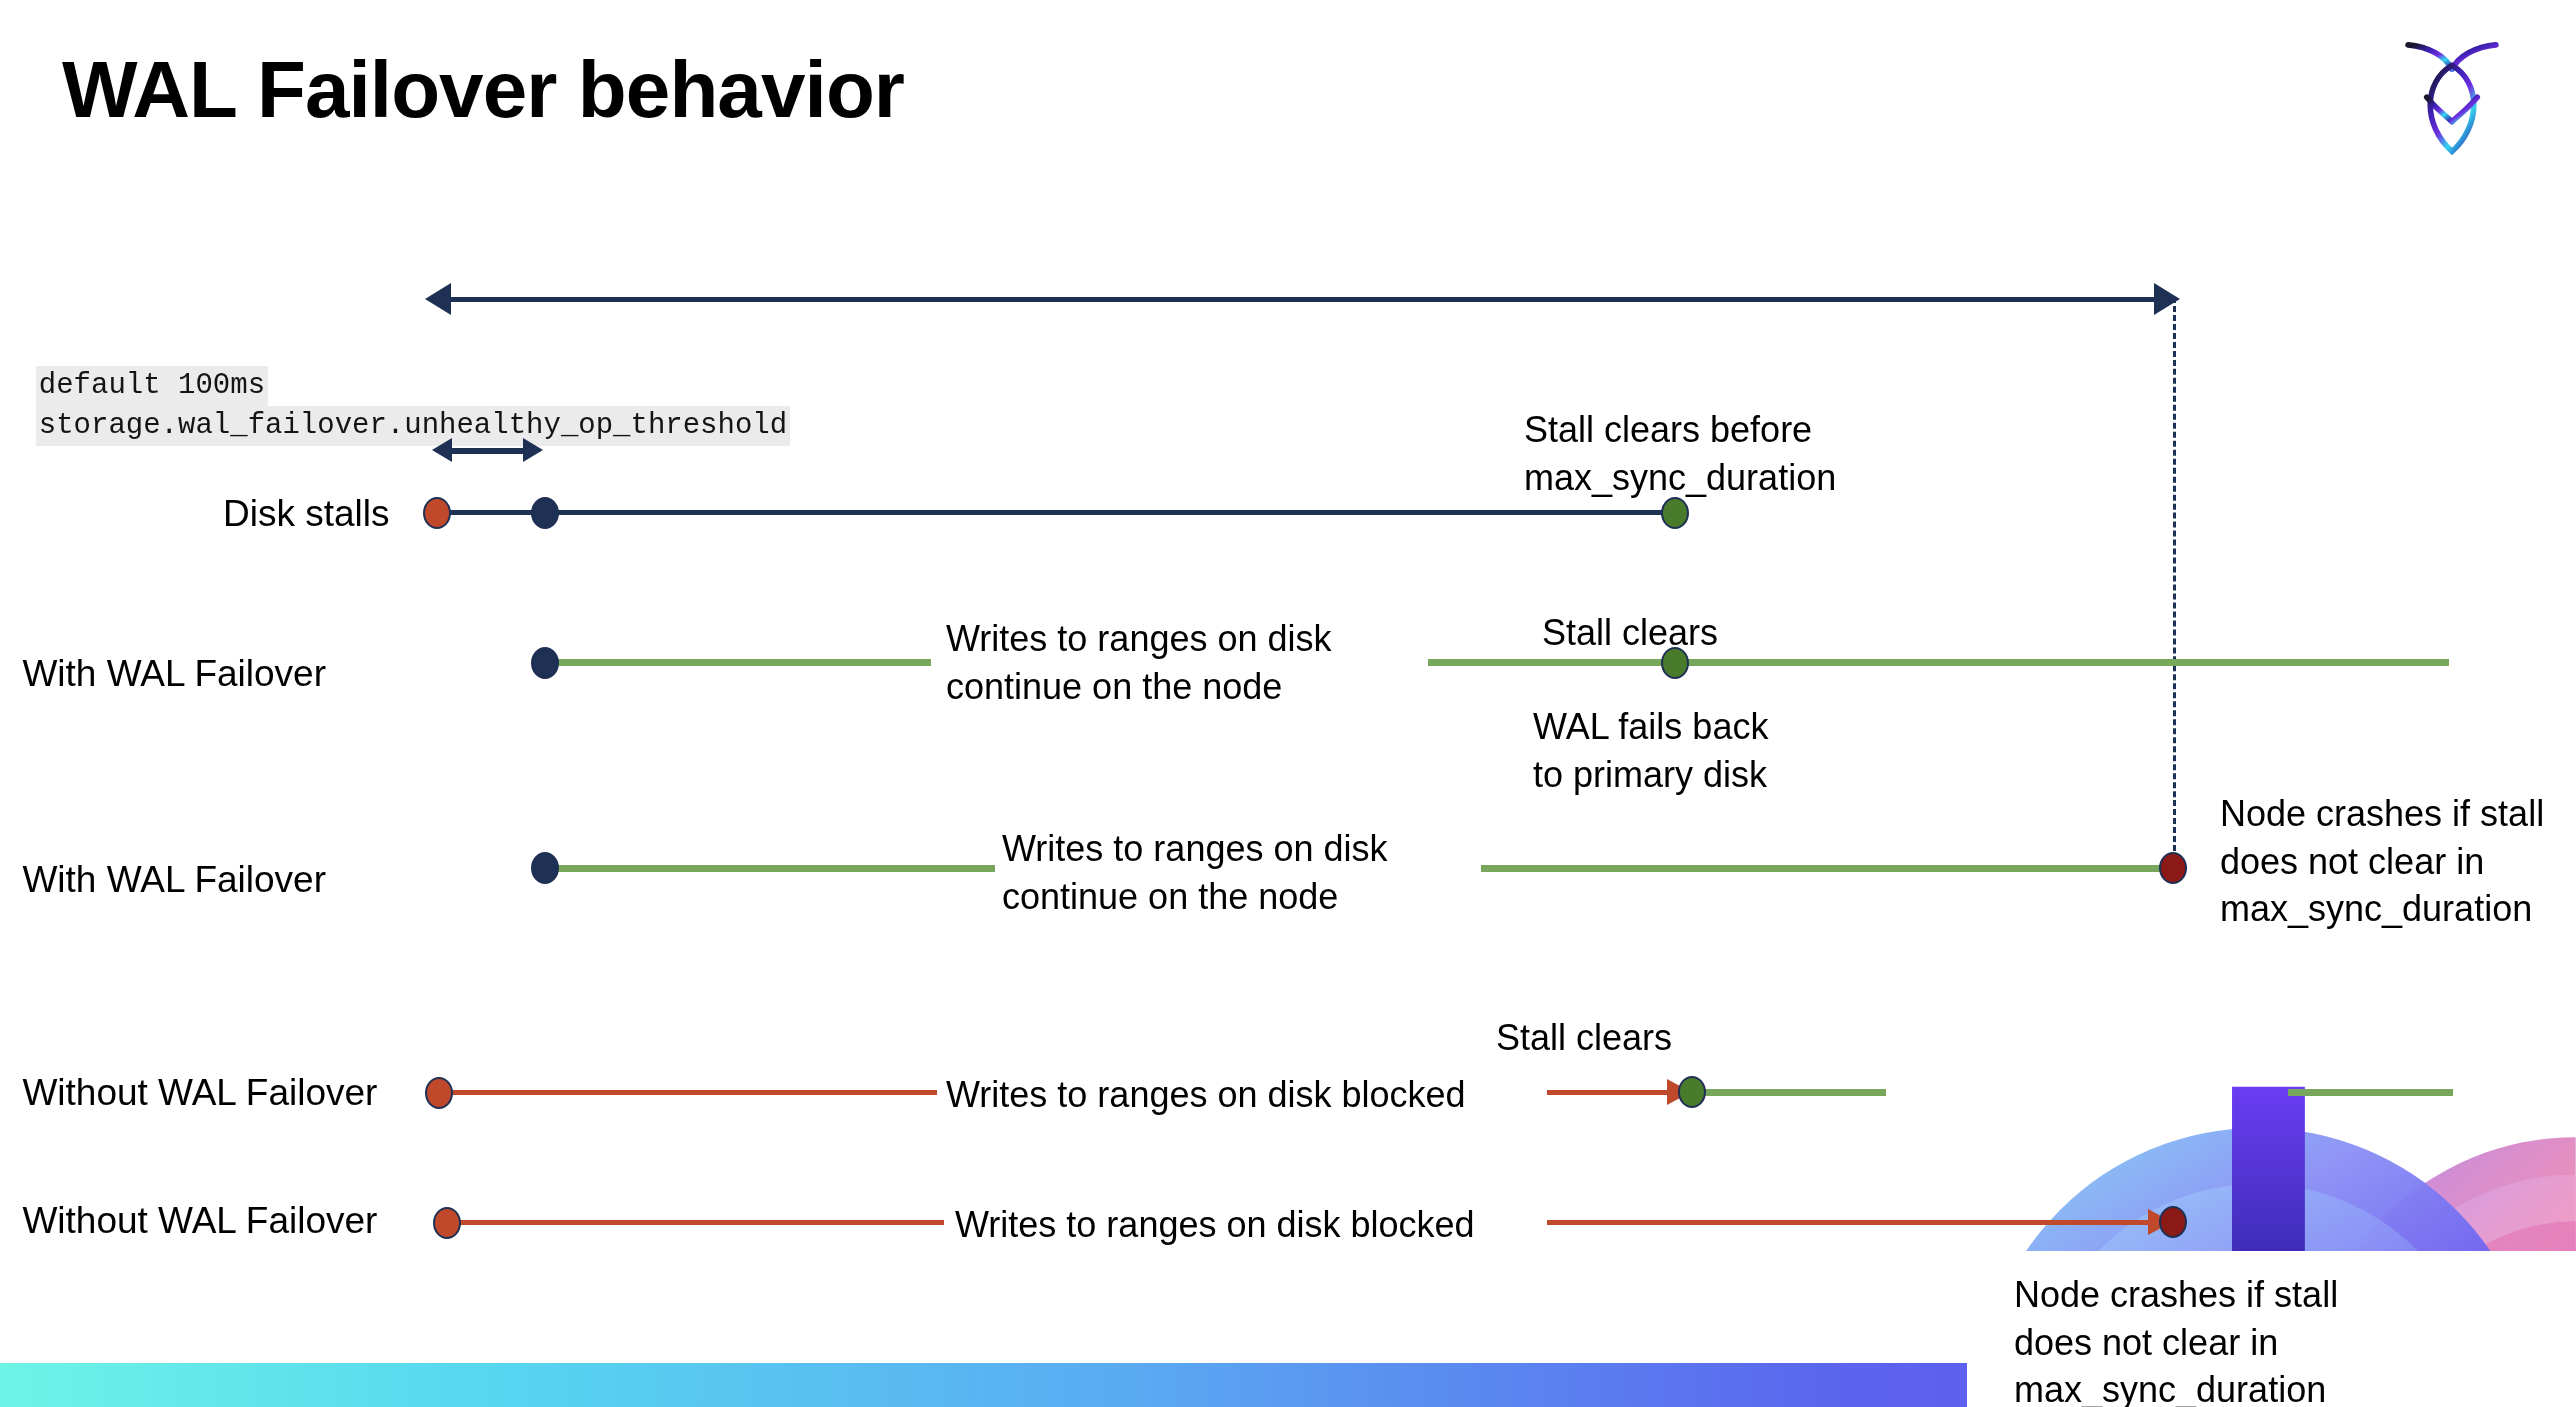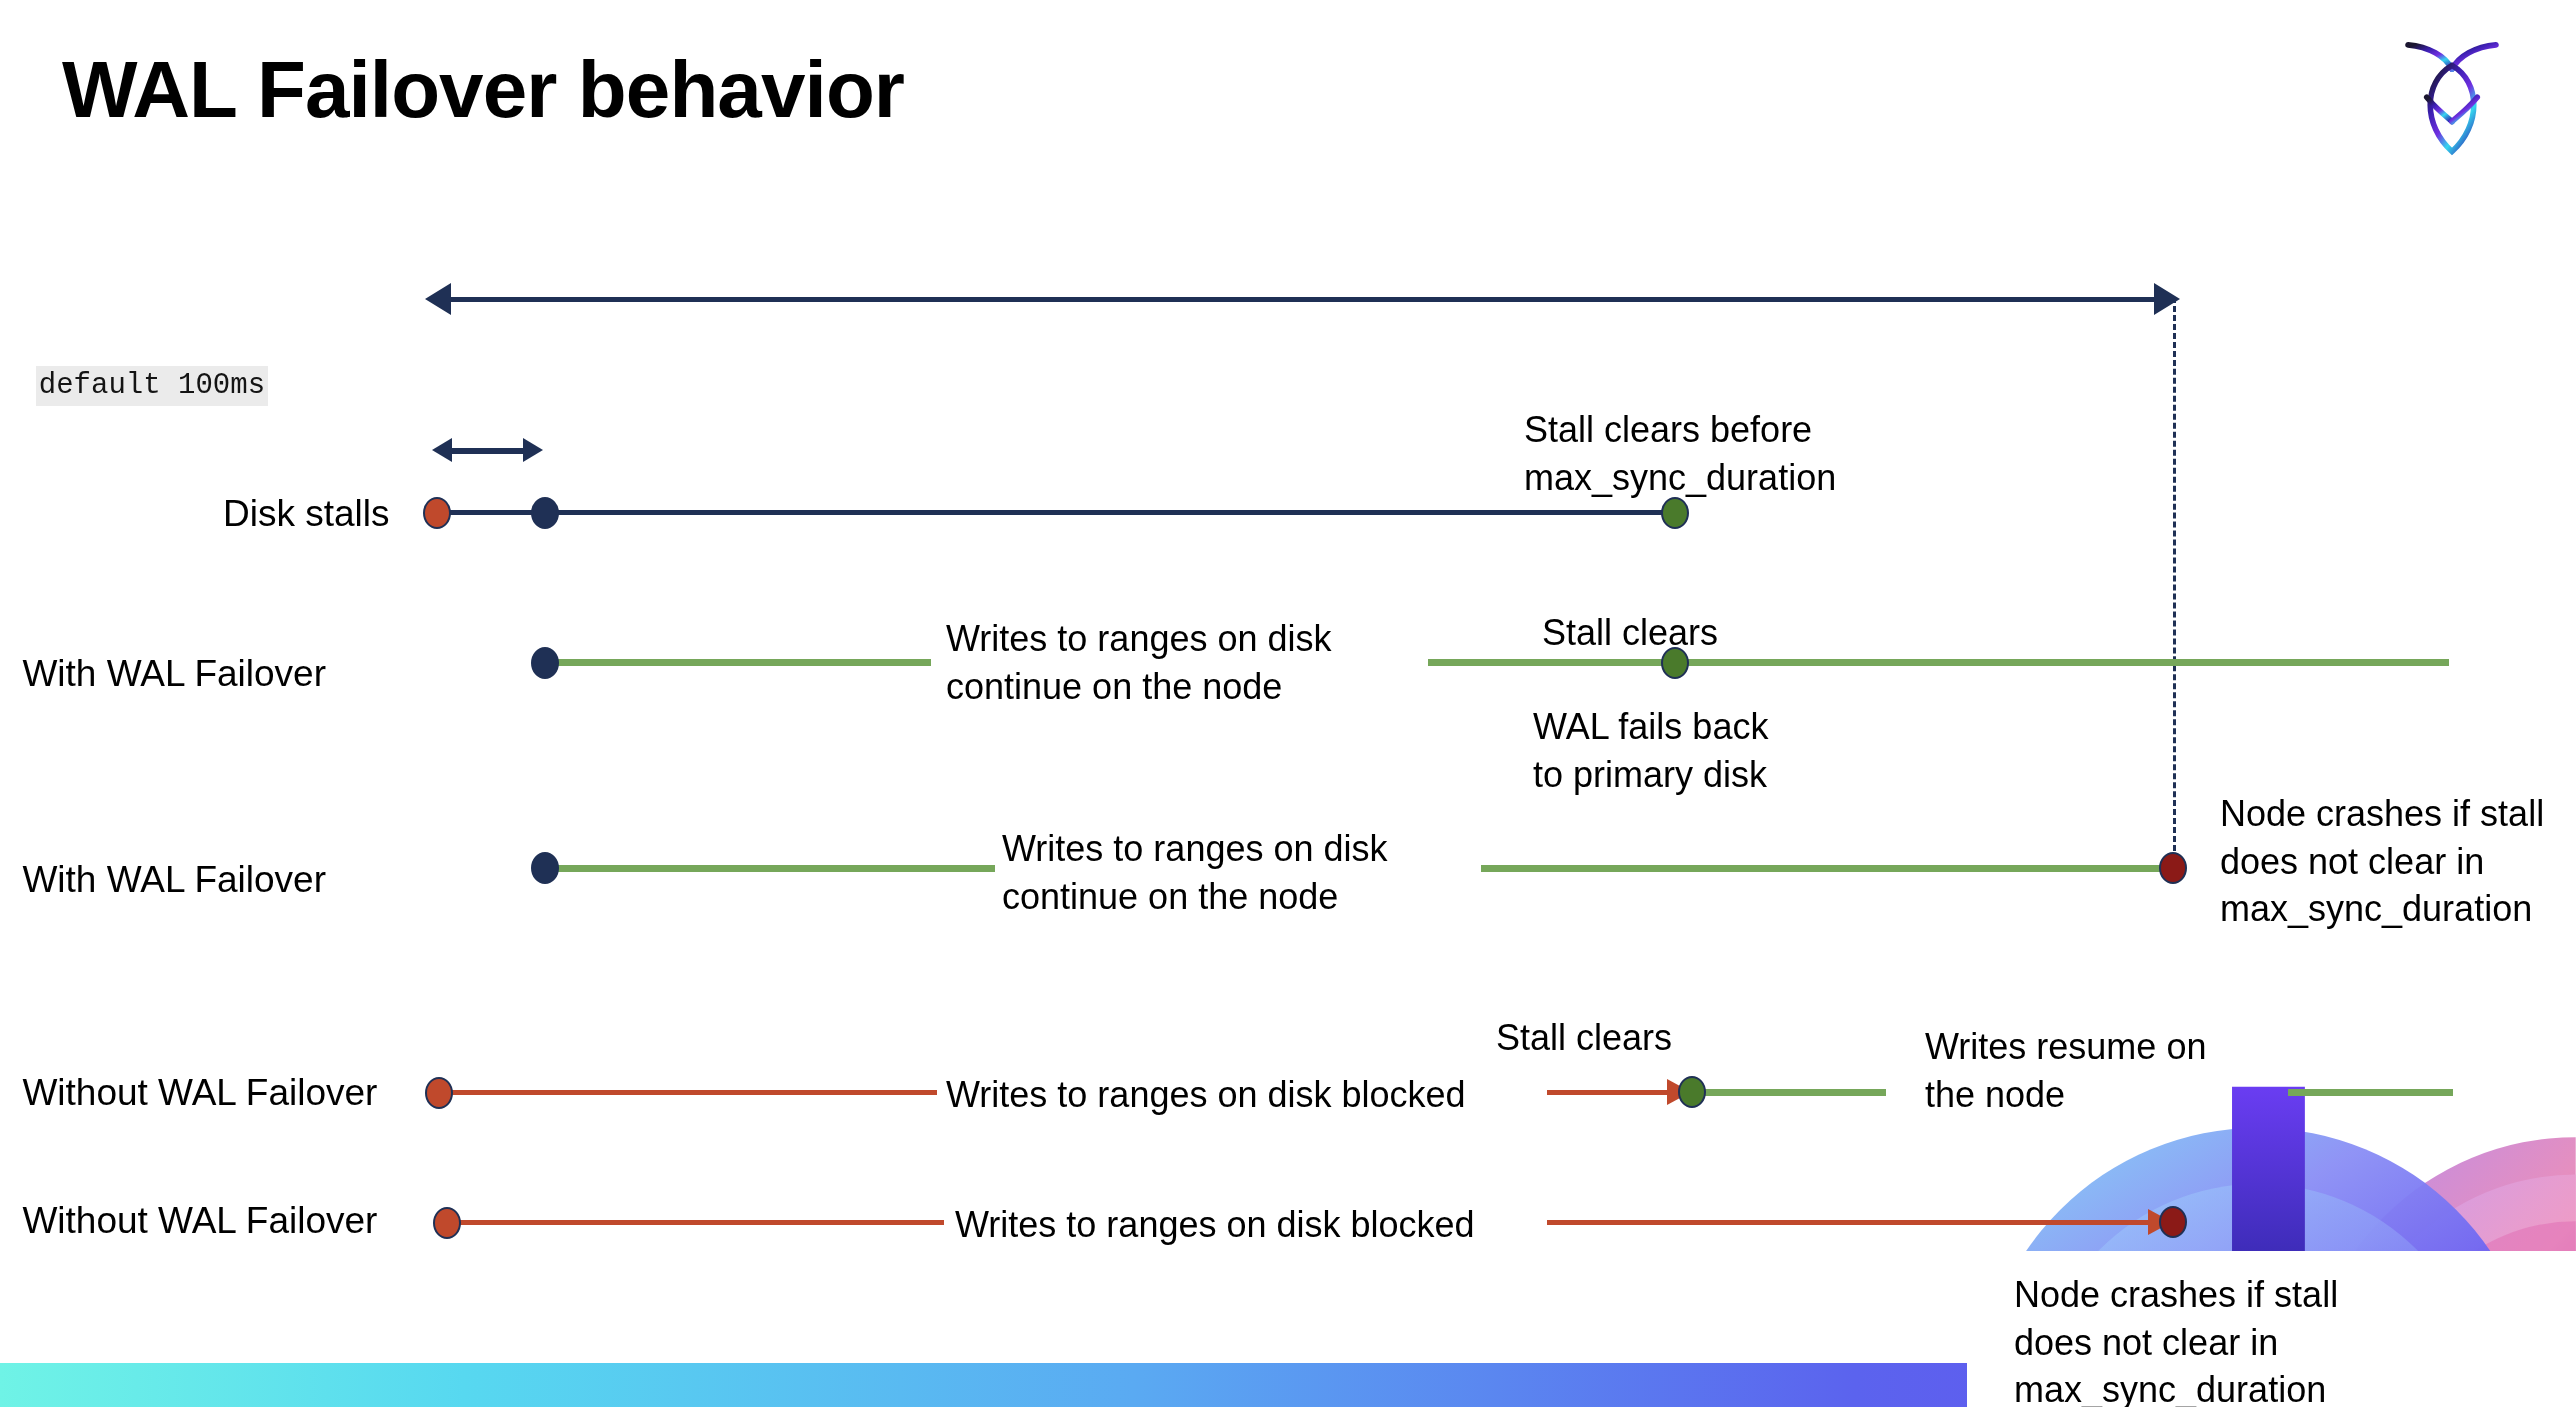--- a/index.html
+++ b/index.html
@@ -232,20 +232,21 @@
 
   <div class="line navy" style="left:449px; top:297px; width:1720px;"></div>
   <div class="arrow-h left" style="left:425px; top:283px;"></div>
   <div class="arrow-h right" style="left:2154px; top:283px;"></div>
 
 
   <div class="vline-dashed" style="left:2173px; top:297px; height:572px;"></div>
 
   <div class="code-ann" id="ann-unhealthy">
     <span>default 100ms</span><br>
+    <span>storage.wal_failover.unhealthy_op_threshold</span>
   </div>
   <div class="line navy" style="left:451px; top:448px; width:75px; height:5.6px;"></div>
   <div class="arrow-h small-left" style="left:432px; top:438px;"></div>
   <div class="arrow-h small-right" style="left:523px; top:438px;"></div>
 
   <div class="row-label" style="left:223px; top:494px;">Disk stalls</div>
 
   <div class="line navy" style="left:439px; top:510px; width:1243px;"></div>
   <div class="dot red" style="left:423px; top:497px;"></div>
   <div class="dot navy" style="left:531px; top:497px;"></div>
@@ -285,22 +286,20 @@
   <div class="line red" style="left:447px; top:1090px; width:490px;"></div>
   <div class="line red" style="left:1547px; top:1090px; width:122px;"></div>
   <div class="arrow-h red-right" style="left:1667px; top:1079px;"></div>
   <div class="line green" style="left:1703px; top:1089px; width:183px;"></div>
   <div class="line green" style="left:2288px; top:1089px; width:165px;"></div>
   <div class="dot red" style="left:425px; top:1077px;"></div>
   <div class="dot green" style="left:1678px; top:1076px;"></div>
 
   <div class="note left" style="left:946px; top:1071px; width:598px;">Writes to ranges on disk  blocked</div>
   <div class="note center" style="left:1496px; top:1014px; width:355px;">Stall clears</div>
-  <div class="note center" style="left:1925px; top:1023px; width:355px;">Writes resume on
-the node</div>
 
   <div class="row-label" style="left:22.4px; top:1201px;">Without WAL Failover</div>
 
   <div class="line red" style="left:456px; top:1220px; width:488px;"></div>
   <div class="line red" style="left:1547px; top:1220px; width:609px;"></div>
   <div class="arrow-h red-right" style="left:2148px; top:1209px;"></div>
   <div class="dot red" style="left:433px; top:1207px;"></div>
   <div class="dot darkred" style="left:2159px; top:1206px;"></div>
 
   <div class="note left" style="left:955px; top:1201px; width:598px;">Writes to ranges on disk  blocked</div>

